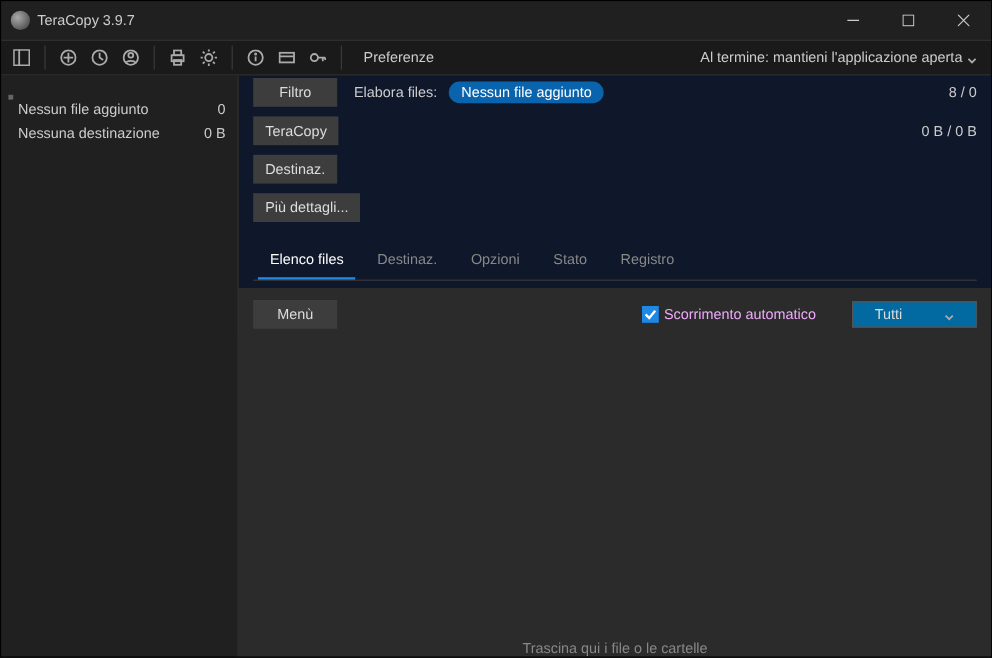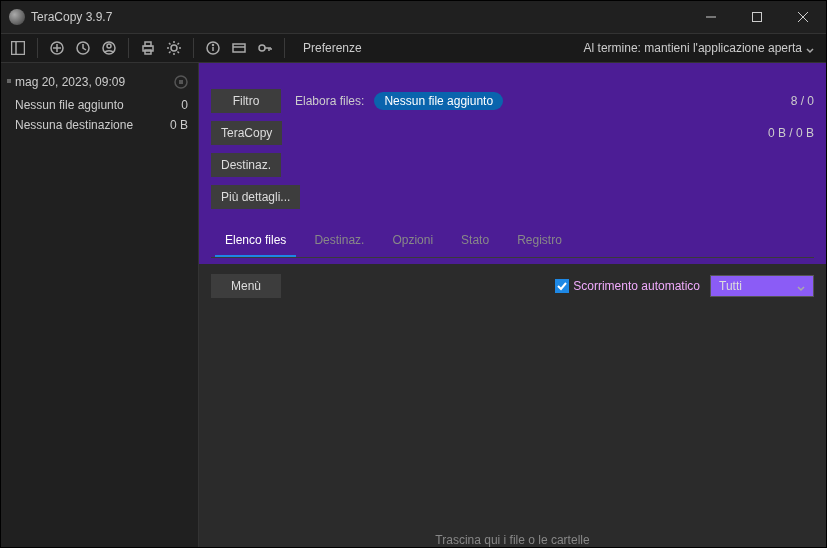--- a/index.html
+++ b/index.html
@@ -97,22 +97,22 @@
     font-size: 12px;
   }
 
   
   .main {
     flex: 1;
     background: #2b2b2b;
     display: flex; flex-direction: column;
   }
   .upper {
-    background: #4c1d95;
-    padding: 26px 12px 6px 12px;
+    background: #0f172a;
+    padding: 2px 12px 6px 12px;
   }
   .row { display: flex; align-items: center; margin-bottom: 8px; }
   .btn {
     min-width: 70px;
     height: 24px;
     padding: 0 10px;
     background: #3d3d3d;
     color: #ddd;
     border: none;
     font-size: 12px;
@@ -155,26 +155,27 @@
   .cb {
     width: 14px; height: 14px;
     background: #1e88e5;
     display: inline-flex; align-items: center; justify-content: center;
     margin-right: 4px;
   }
   .cb svg { stroke: #fff; stroke-width: 2; fill: none; }
   .cb-label { color: #f0abfc; display: inline-flex; align-items: center; margin-left: 48px; }
   .select {
     width: 104px; height: 22px;
-    background: #8b5cf6;
+    background: #0369a1;
     border: 1px solid #555;
     color: #ddd;
     display: flex; align-items: center; justify-content: space-between;
-    padding: 0 8px;
-    font-size: 12px;
+    padding: 0 18px;
+    font-size: 12px;
+    margin-left: 20px;
   }
 
   .drop-area {
     flex: 1;
     display: flex; align-items: flex-end; justify-content: center;
     color: #888;
     background: #2b2b2b;
   }
 </style>
 </head>
@@ -286,29 +287,20 @@
         </svg>
     </span>
   </div>
 </div>
 
 <div class="layout">
 
   <div class="sidebar">
     <div class="sb-entry">
       <div class="marker"></div>
-      <div class="title-row">
-        <span>mag 20, 2023, 09:09</span>
-        <span class="status-icon">
-          <svg width="14" height="14">
-              <circle cx="7" cy="7" r="6"></circle>
-              <rect x="5" y="5" width="4" height="4" fill="#555" stroke="none"></rect>
-            </svg>
-        </span>
-      </div>
     </div>
     <div class="sb-sub">
       <span>Nessun file aggiunto</span>
       <span>0</span>
     </div>
     <div class="sb-sub">
       <span>Nessuna destinazione</span>
       <span>0 B</span>
     </div>
   </div>

